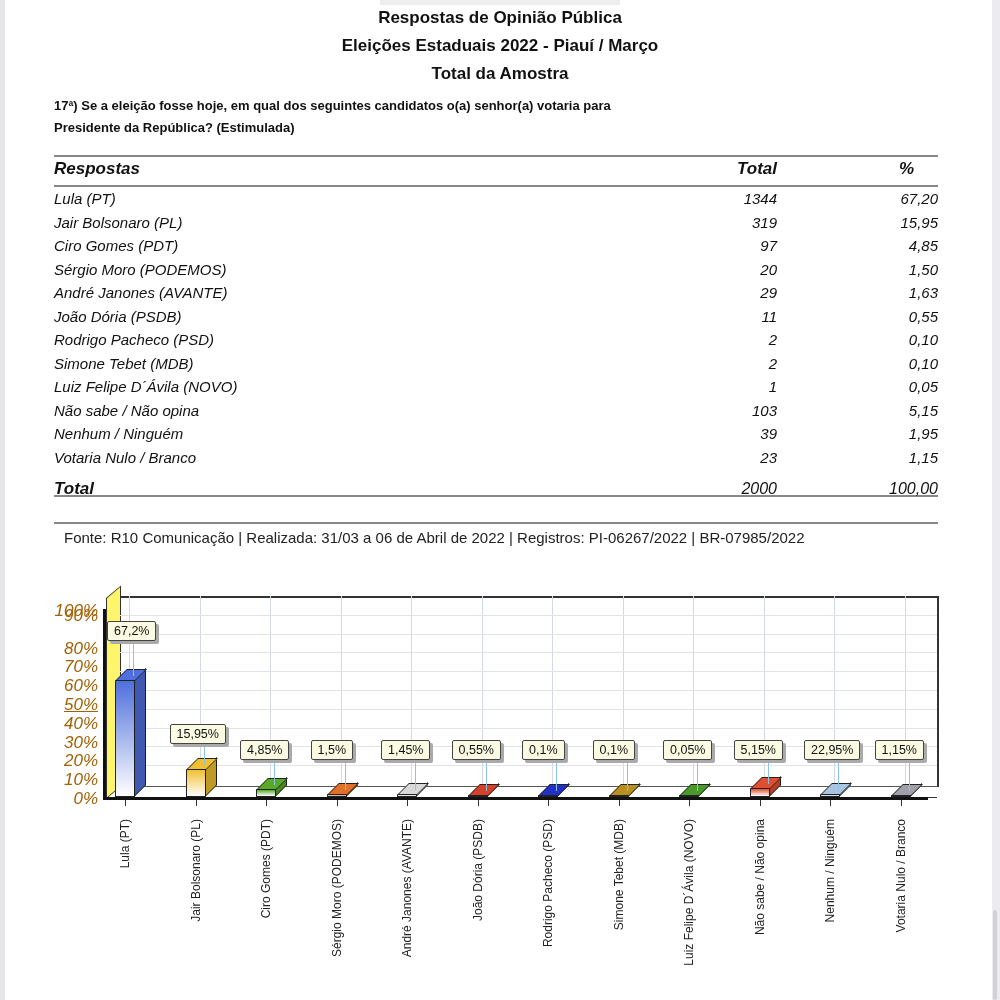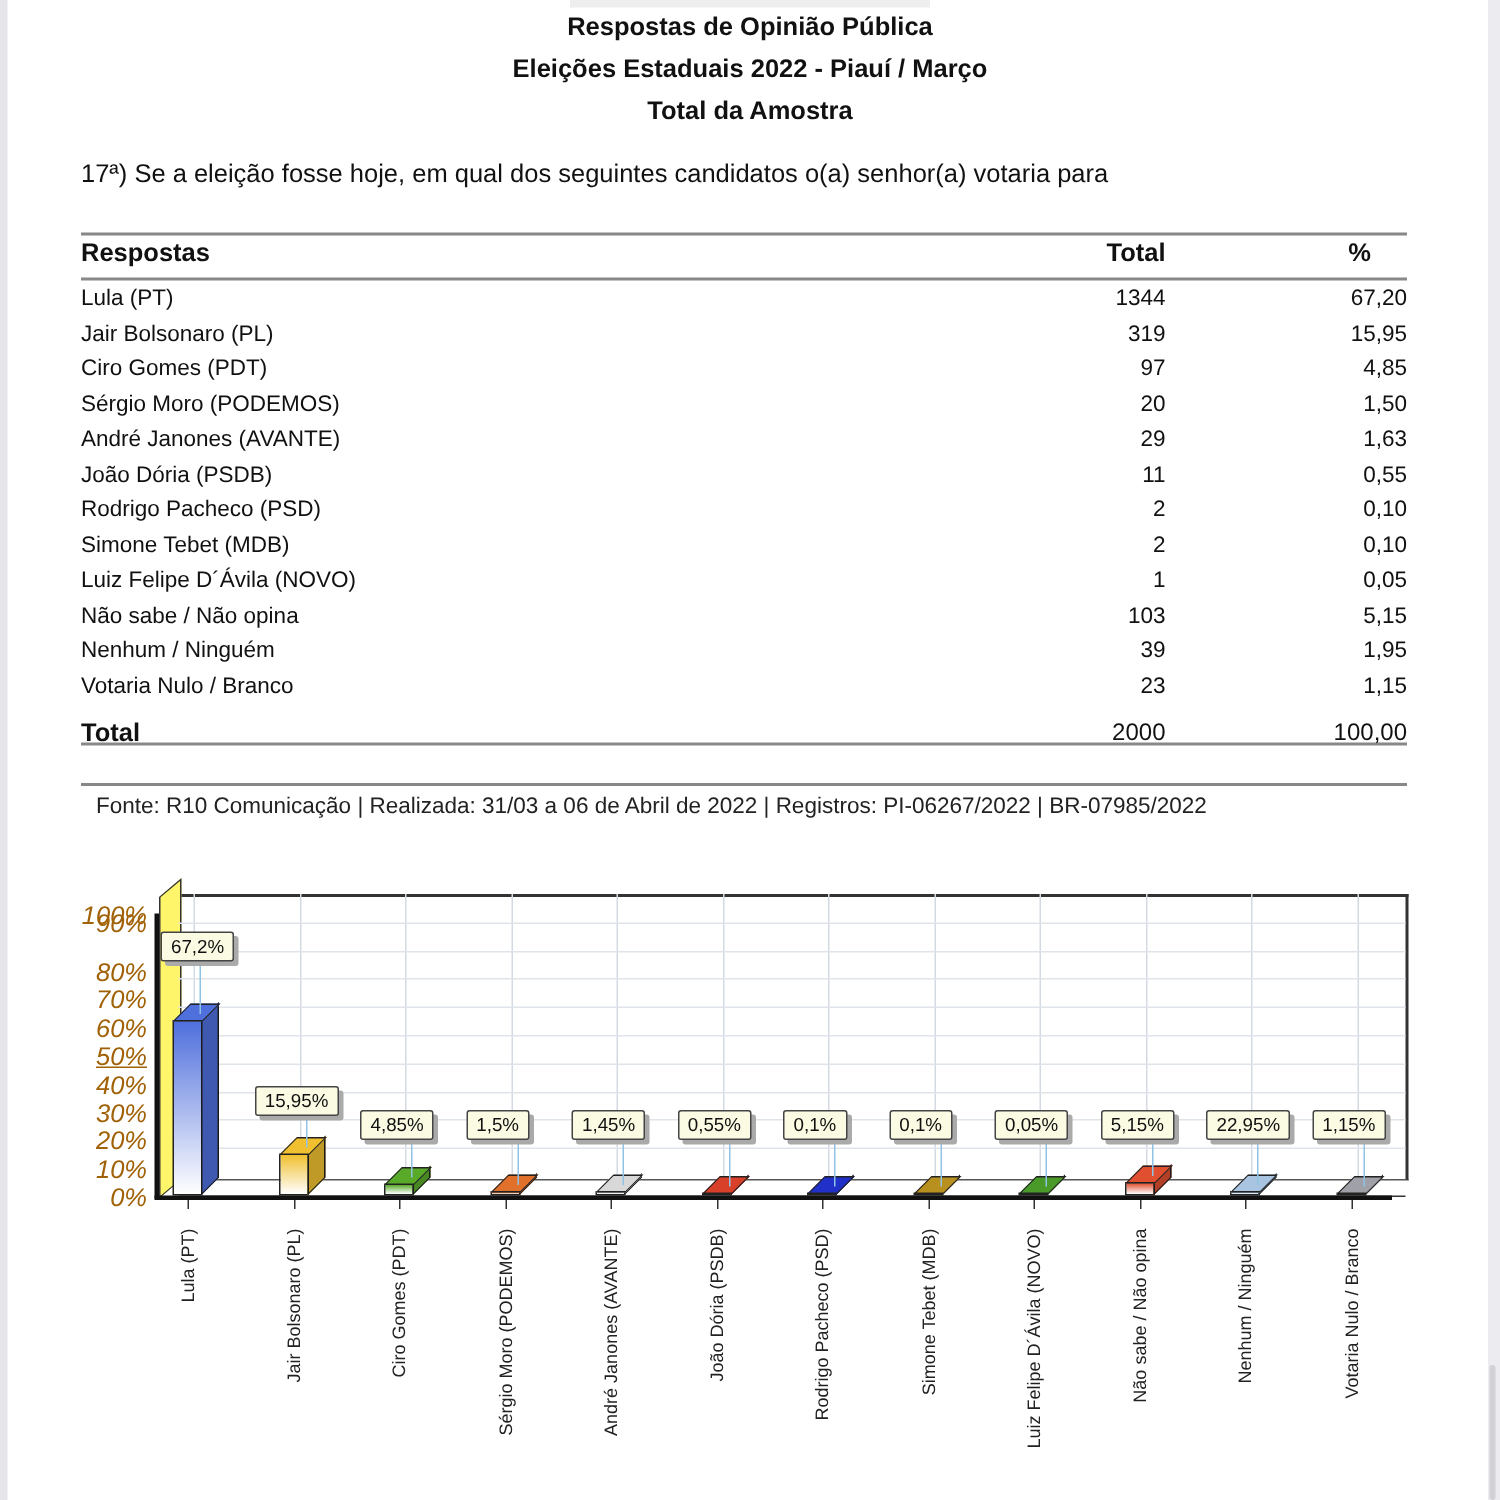--- a/index.html
+++ b/index.html
@@ -4,24 +4,24 @@
 <style>
   html, body { margin:0; padding:0; }
   body { width:1000px; height:1000px; background:#ffffff; position:relative; overflow:hidden;
          font-family:"Liberation Sans", sans-serif; color:#111; }
   .edge-left { position:absolute; left:0; top:0; width:5px; height:1000px; background:#e6e6ea; }
   .edge-right { position:absolute; right:0; top:0; width:8px; height:1000px; background:#ececf0; }
   .scroll-thumb { position:absolute; right:3px; top:910px; width:4px; height:90px; background:#d2d2d6; border-radius:2px; }
   .top-strip { position:absolute; left:380px; top:0; width:240px; height:5px; background:#eeeeee; }
 
   .head { position:absolute; left:0; width:1000px; text-align:center; font-weight:bold; font-size:17px; }
-  .question { position:absolute; left:54px; top:105px; width:880px; font-weight:normal; font-size:17px; line-height:22px; }
+  .question { position:absolute; left:54px; top:95px; width:880px; font-weight:bold; font-size:13px; line-height:22px; }
   .hr { position:absolute; left:54px; width:884px; height:2px; background:#888; }
 
-  .tbl { position:absolute; left:54px; top:159px; width:884px; }
+  .tbl { position:absolute; left:54px; top:159px; width:884px;font-style:italic; }
   .tbl .hdr { position:relative; height:26px; font-weight:bold; font-size:17px; }
   .row { position:relative; height:23.5px; font-size:15px; line-height:23.5px; }
   .c-name { position:absolute; left:0; }
   .c-total { position:absolute; right:161px; text-align:right; }
   .c-pct { position:absolute; right:0; text-align:right; }
   .total-row { position:relative; height:26px; font-weight:bold; font-size:17px; line-height:26px; }
   .total-row .c-total, .total-row .c-pct { font-weight:normal; font-size:16px; }
   .source { position:absolute; left:64px; top:529px; font-size:15px; color:#222; }
 
   
@@ -55,20 +55,21 @@
 <div class="edge-right"></div>
 <div class="scroll-thumb"></div>
 <div class="top-strip"></div>
 
 <div class="head" style="top:8px;">Respostas de Opinião Pública</div>
 <div class="head" style="top:36px;">Eleições Estaduais 2022 - Piauí / Março</div>
 <div class="head" style="top:64px;">Total da Amostra</div>
 
 <div class="question">
   <div>17ª) Se a eleição fosse hoje, em qual dos seguintes candidatos o(a) senhor(a) votaria para</div>
+  <div>Presidente da República? (Estimulada)</div>
 </div>
 
 <div class="hr" style="top:155px;"></div>
 <div class="hr" style="top:185px;"></div>
 <div class="hr" style="top:495px;"></div>
 <div class="hr" style="top:522px;"></div>
 
 <div class="tbl">
   <div class="hdr">
     <span class="c-name">Respostas</span>

